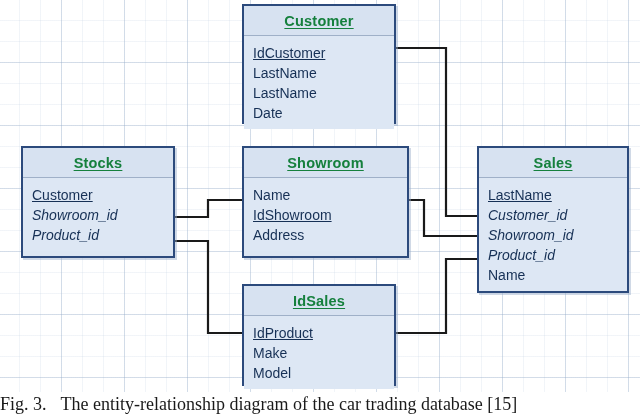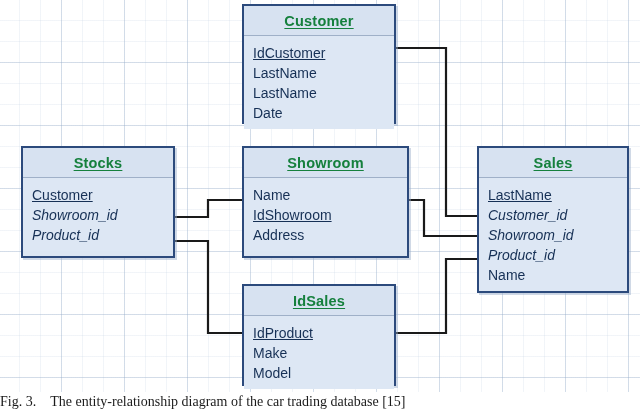--- a/index.html
+++ b/index.html
@@ -85,21 +85,21 @@
   
   #caption {
     position: absolute;
     left: 0;
     top: 394px;
     width: 640px;
     height: 22px;
     display: flex;
     align-items: flex-start;
     font-family: "Liberation Serif", serif;
-    font-size: 14px;
+    font-size: 18px;
     color: #1a1a1a;
     white-space: nowrap;
     overflow: hidden;
   }
   #caption .cap-label { margin-right: 14px; }
 </style>
 </head>
 <body>
 
 <div id="page">

